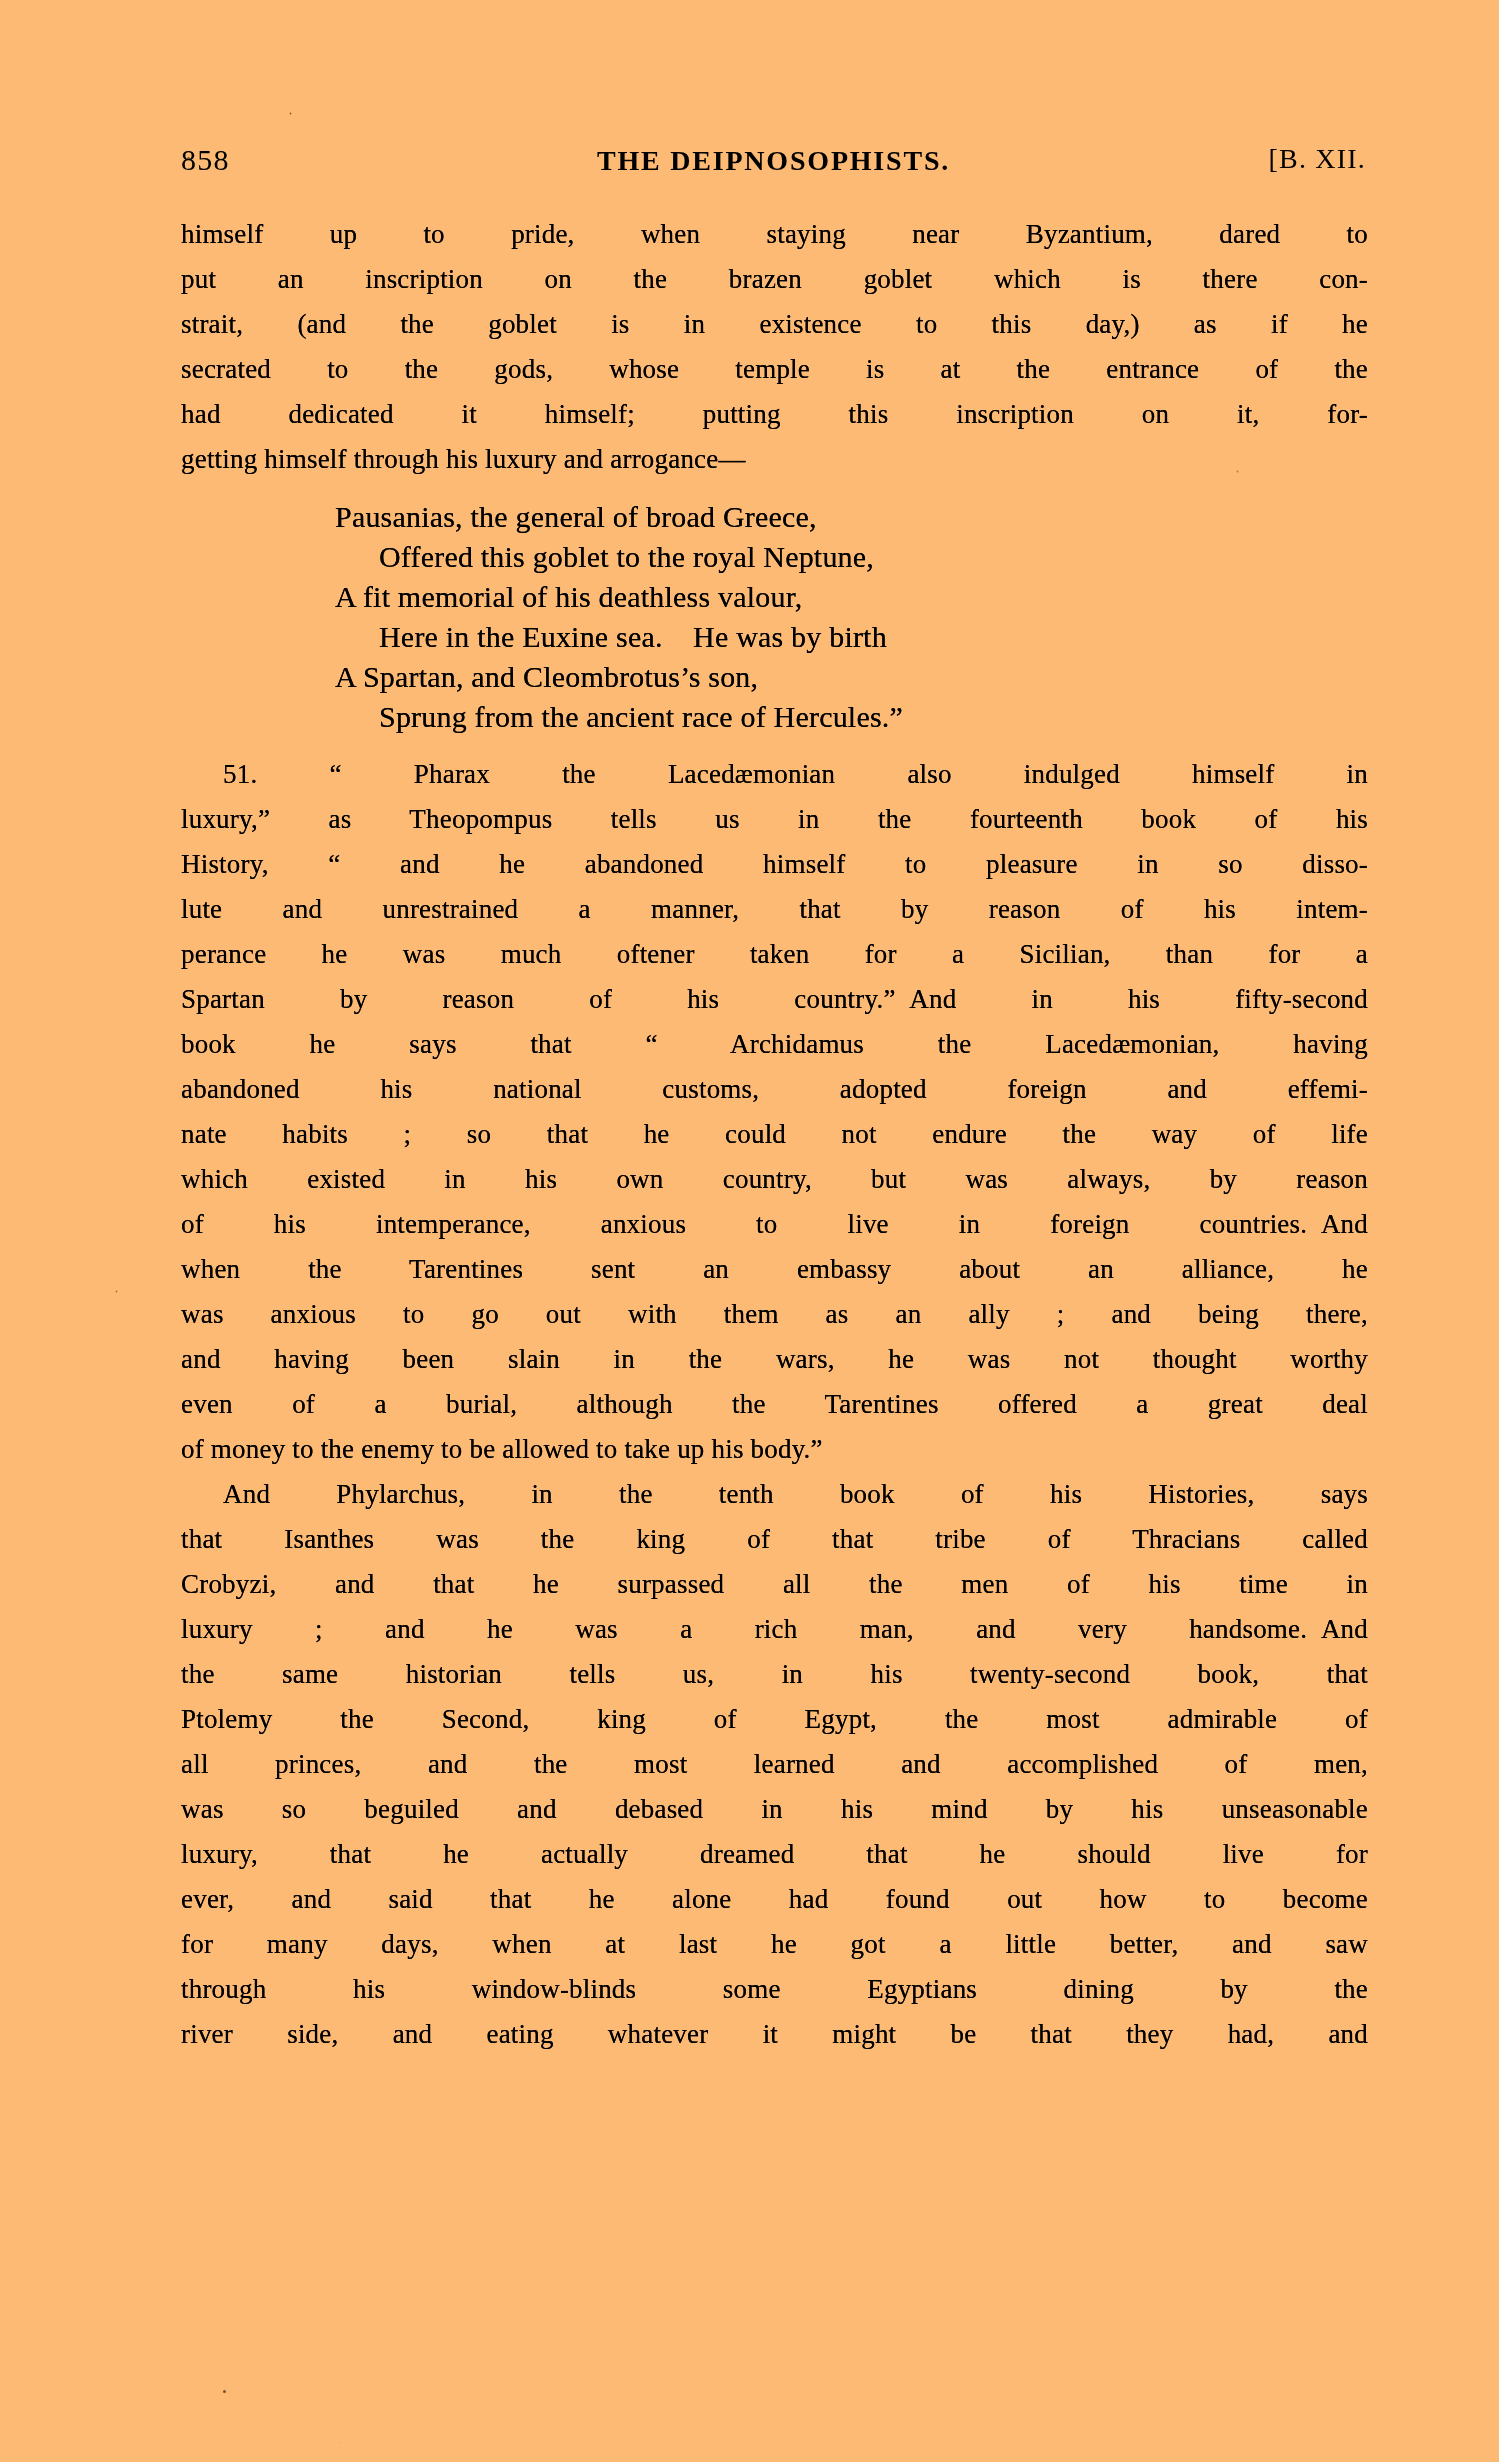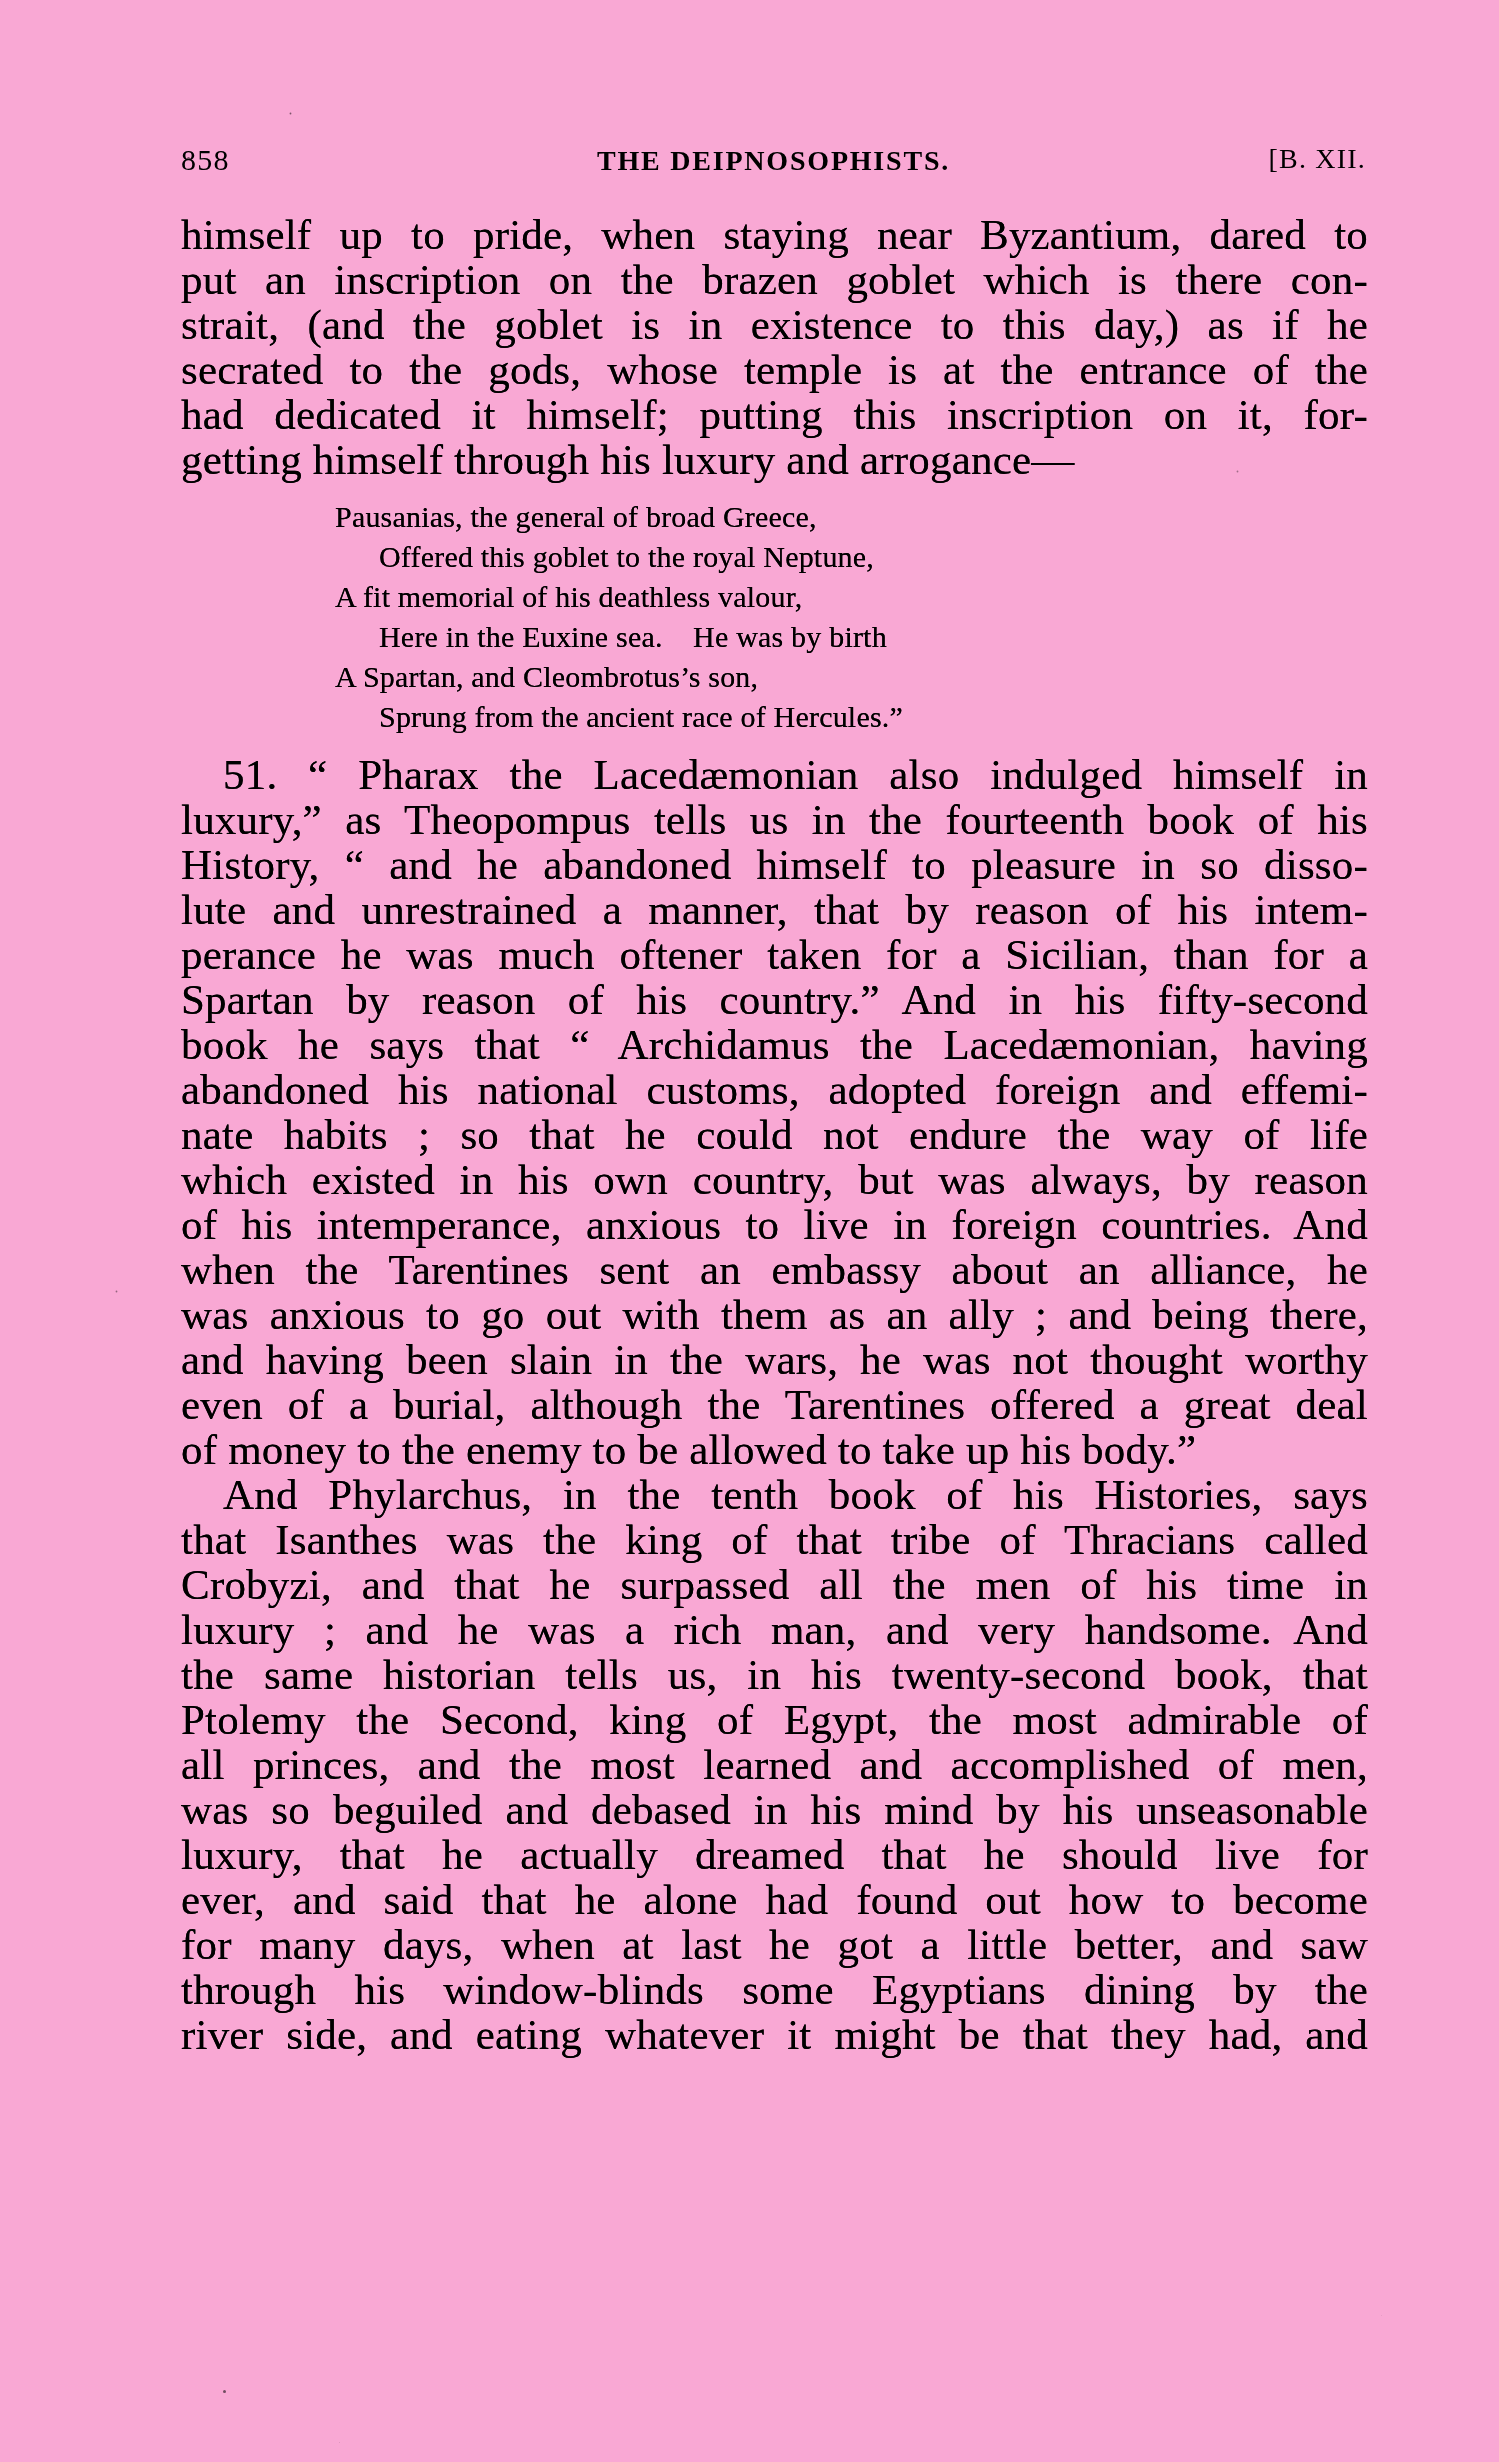--- a/index.html
+++ b/index.html
@@ -1,20 +1,20 @@
 <!DOCTYPE html>
 <html style="font-size:9.6px"><head>
 <meta charset="utf-8">
 <style>
   html, body { margin: 0; padding: 0; background: #e8e8e4; }
   .page {
     position: relative;
     width: 1499px;
     height: 2462px;
-    background: #f9a8d4;
+    background: #fdba74;
     color: #000000;
     font-family: "Liberation Serif", "DejaVu Serif", serif;
     overflow: hidden;
   }
   
   .running-head {
     position: absolute;
     left: 181px;
     right: 133px;
     top: 143px;
@@ -44,21 +44,21 @@
   
   .text-block {
     position: absolute;
     left: 181px;
     right: 131px;
     top: 212px;
     text-shadow: 0 0 0.4px rgba(0,0,0,0.85);
   }
   .paragraph { margin: 0; }
   .prose .line {
-    font-size: 43px;
+    font-size: 27px;
     line-height: 45px;
     white-space: pre-wrap;
     letter-spacing: 0.2px;
   }
   .prose .line.just {
     text-align: justify;
     text-align-last: justify;
   }
   .prose .line.ind { text-indent: 42px; }
   .verse { margin: 14.5px 0 15.7px 0; }

